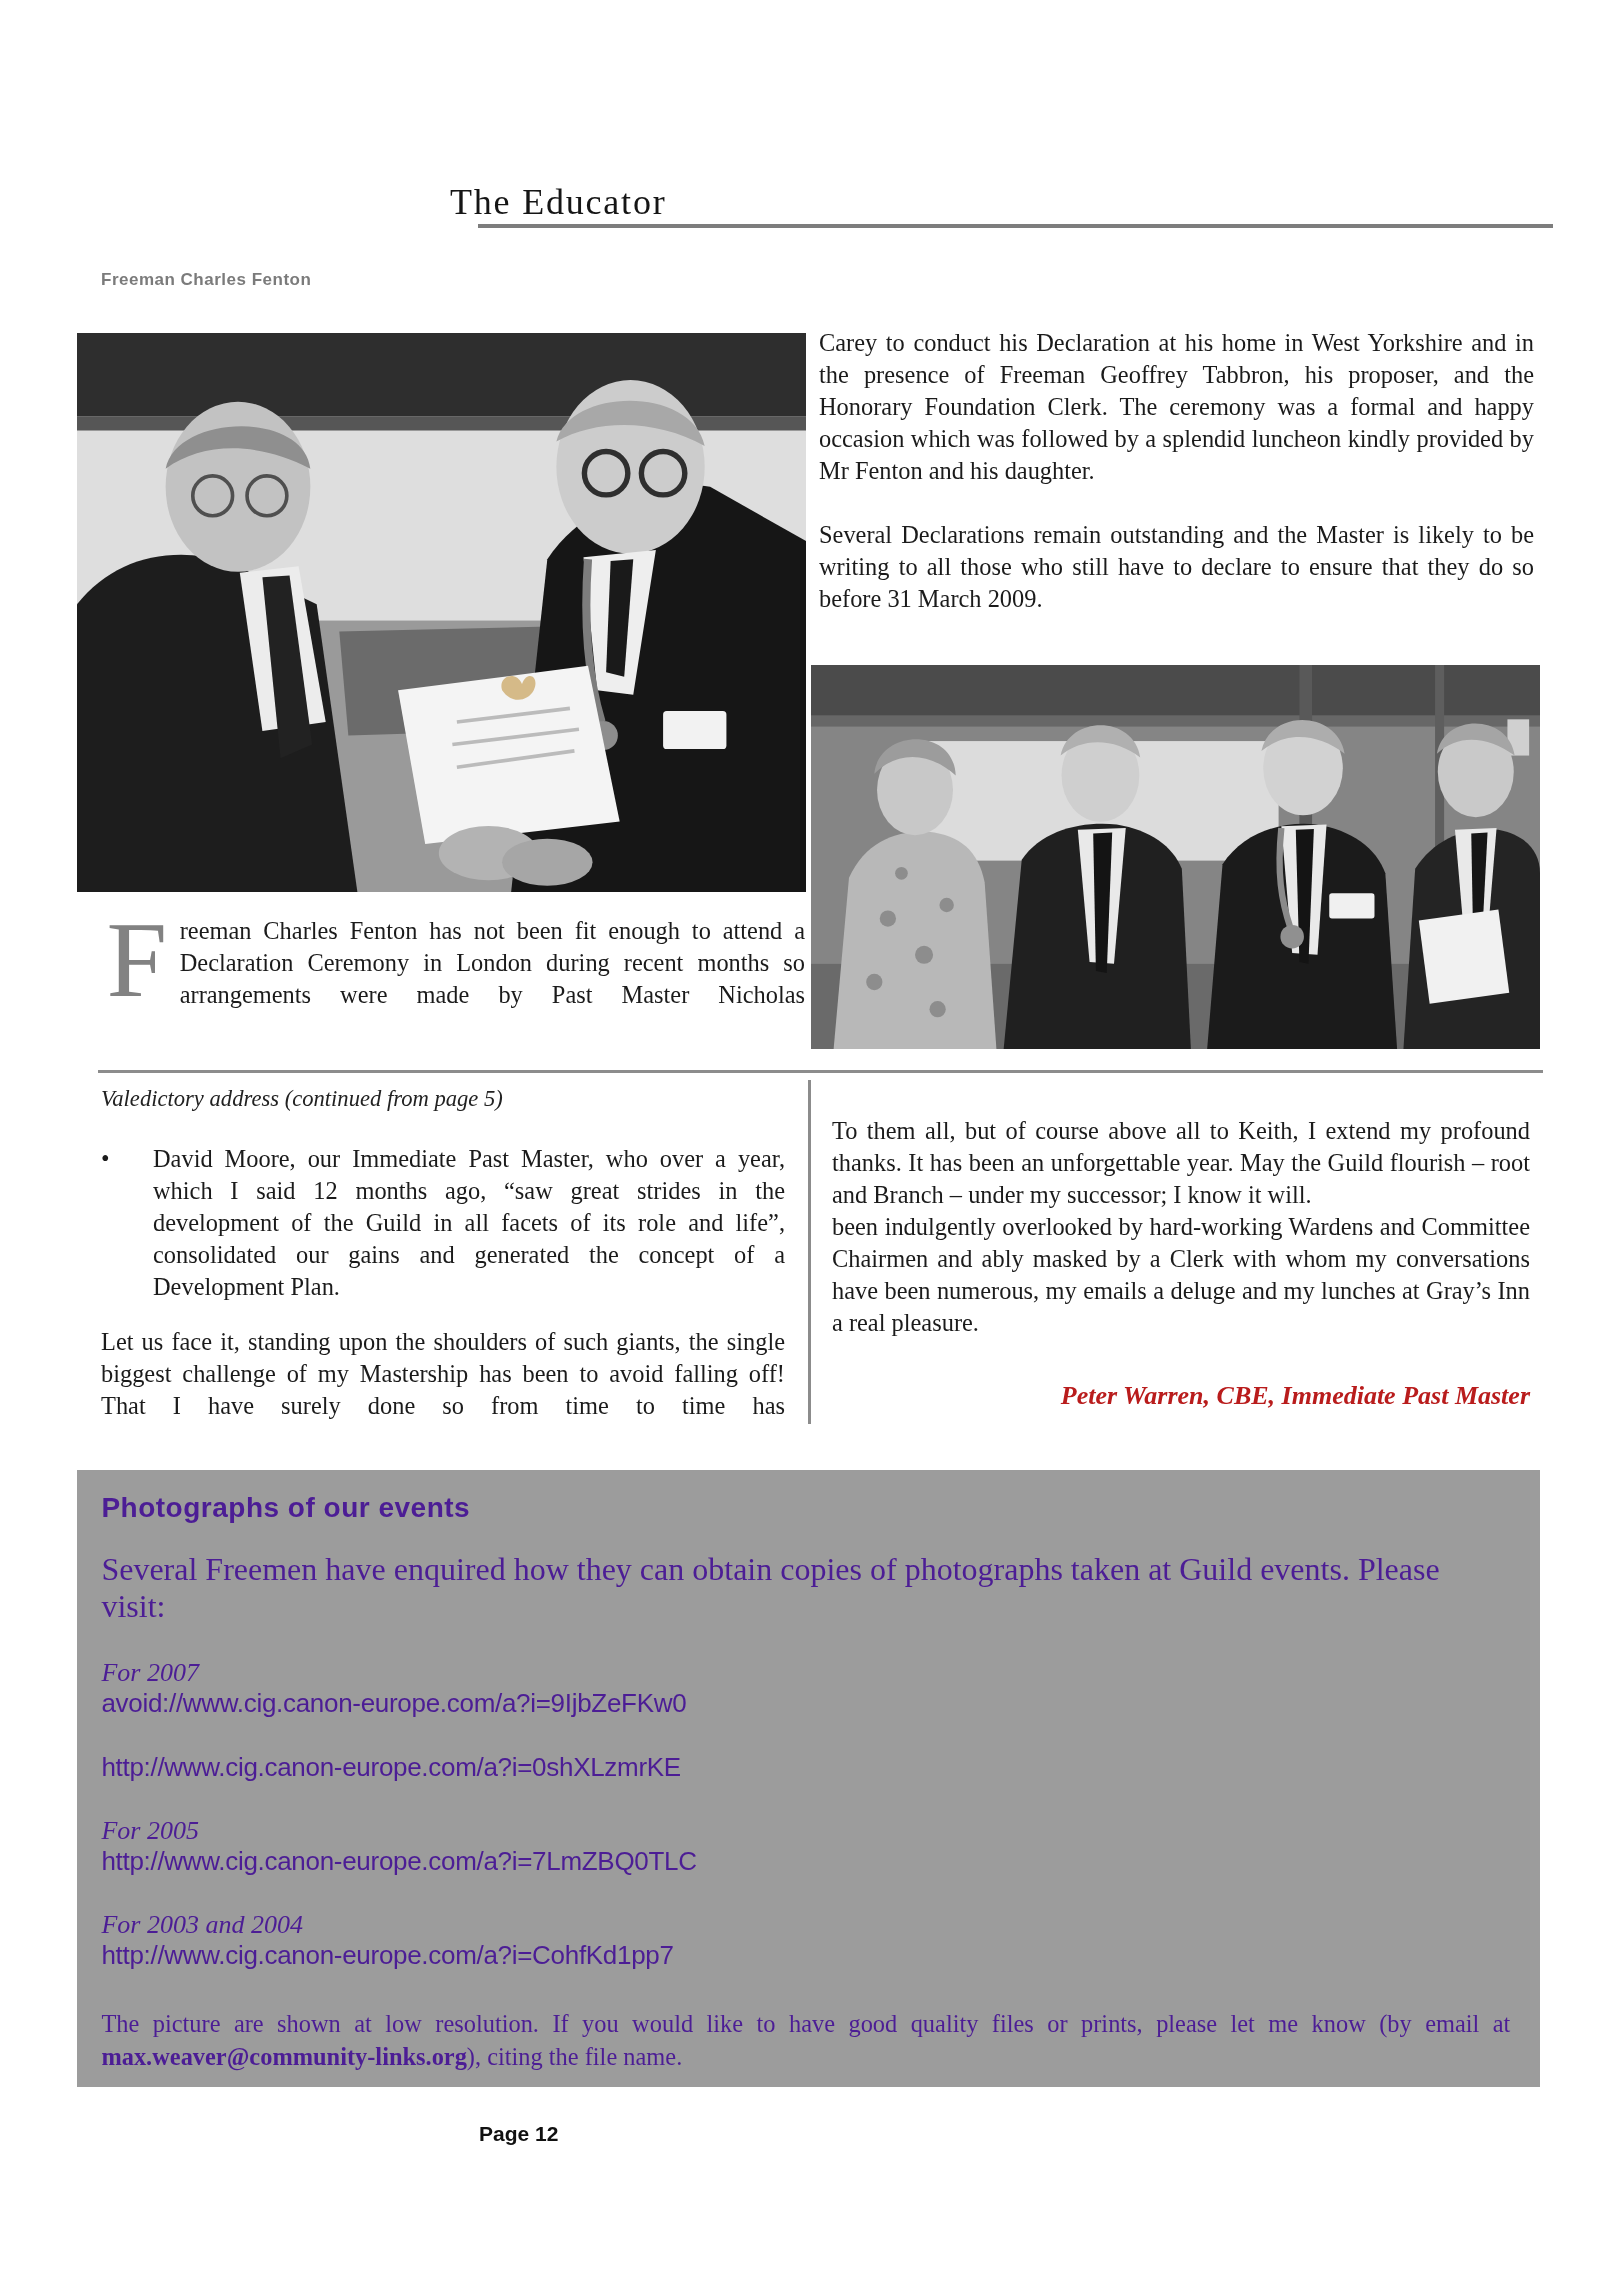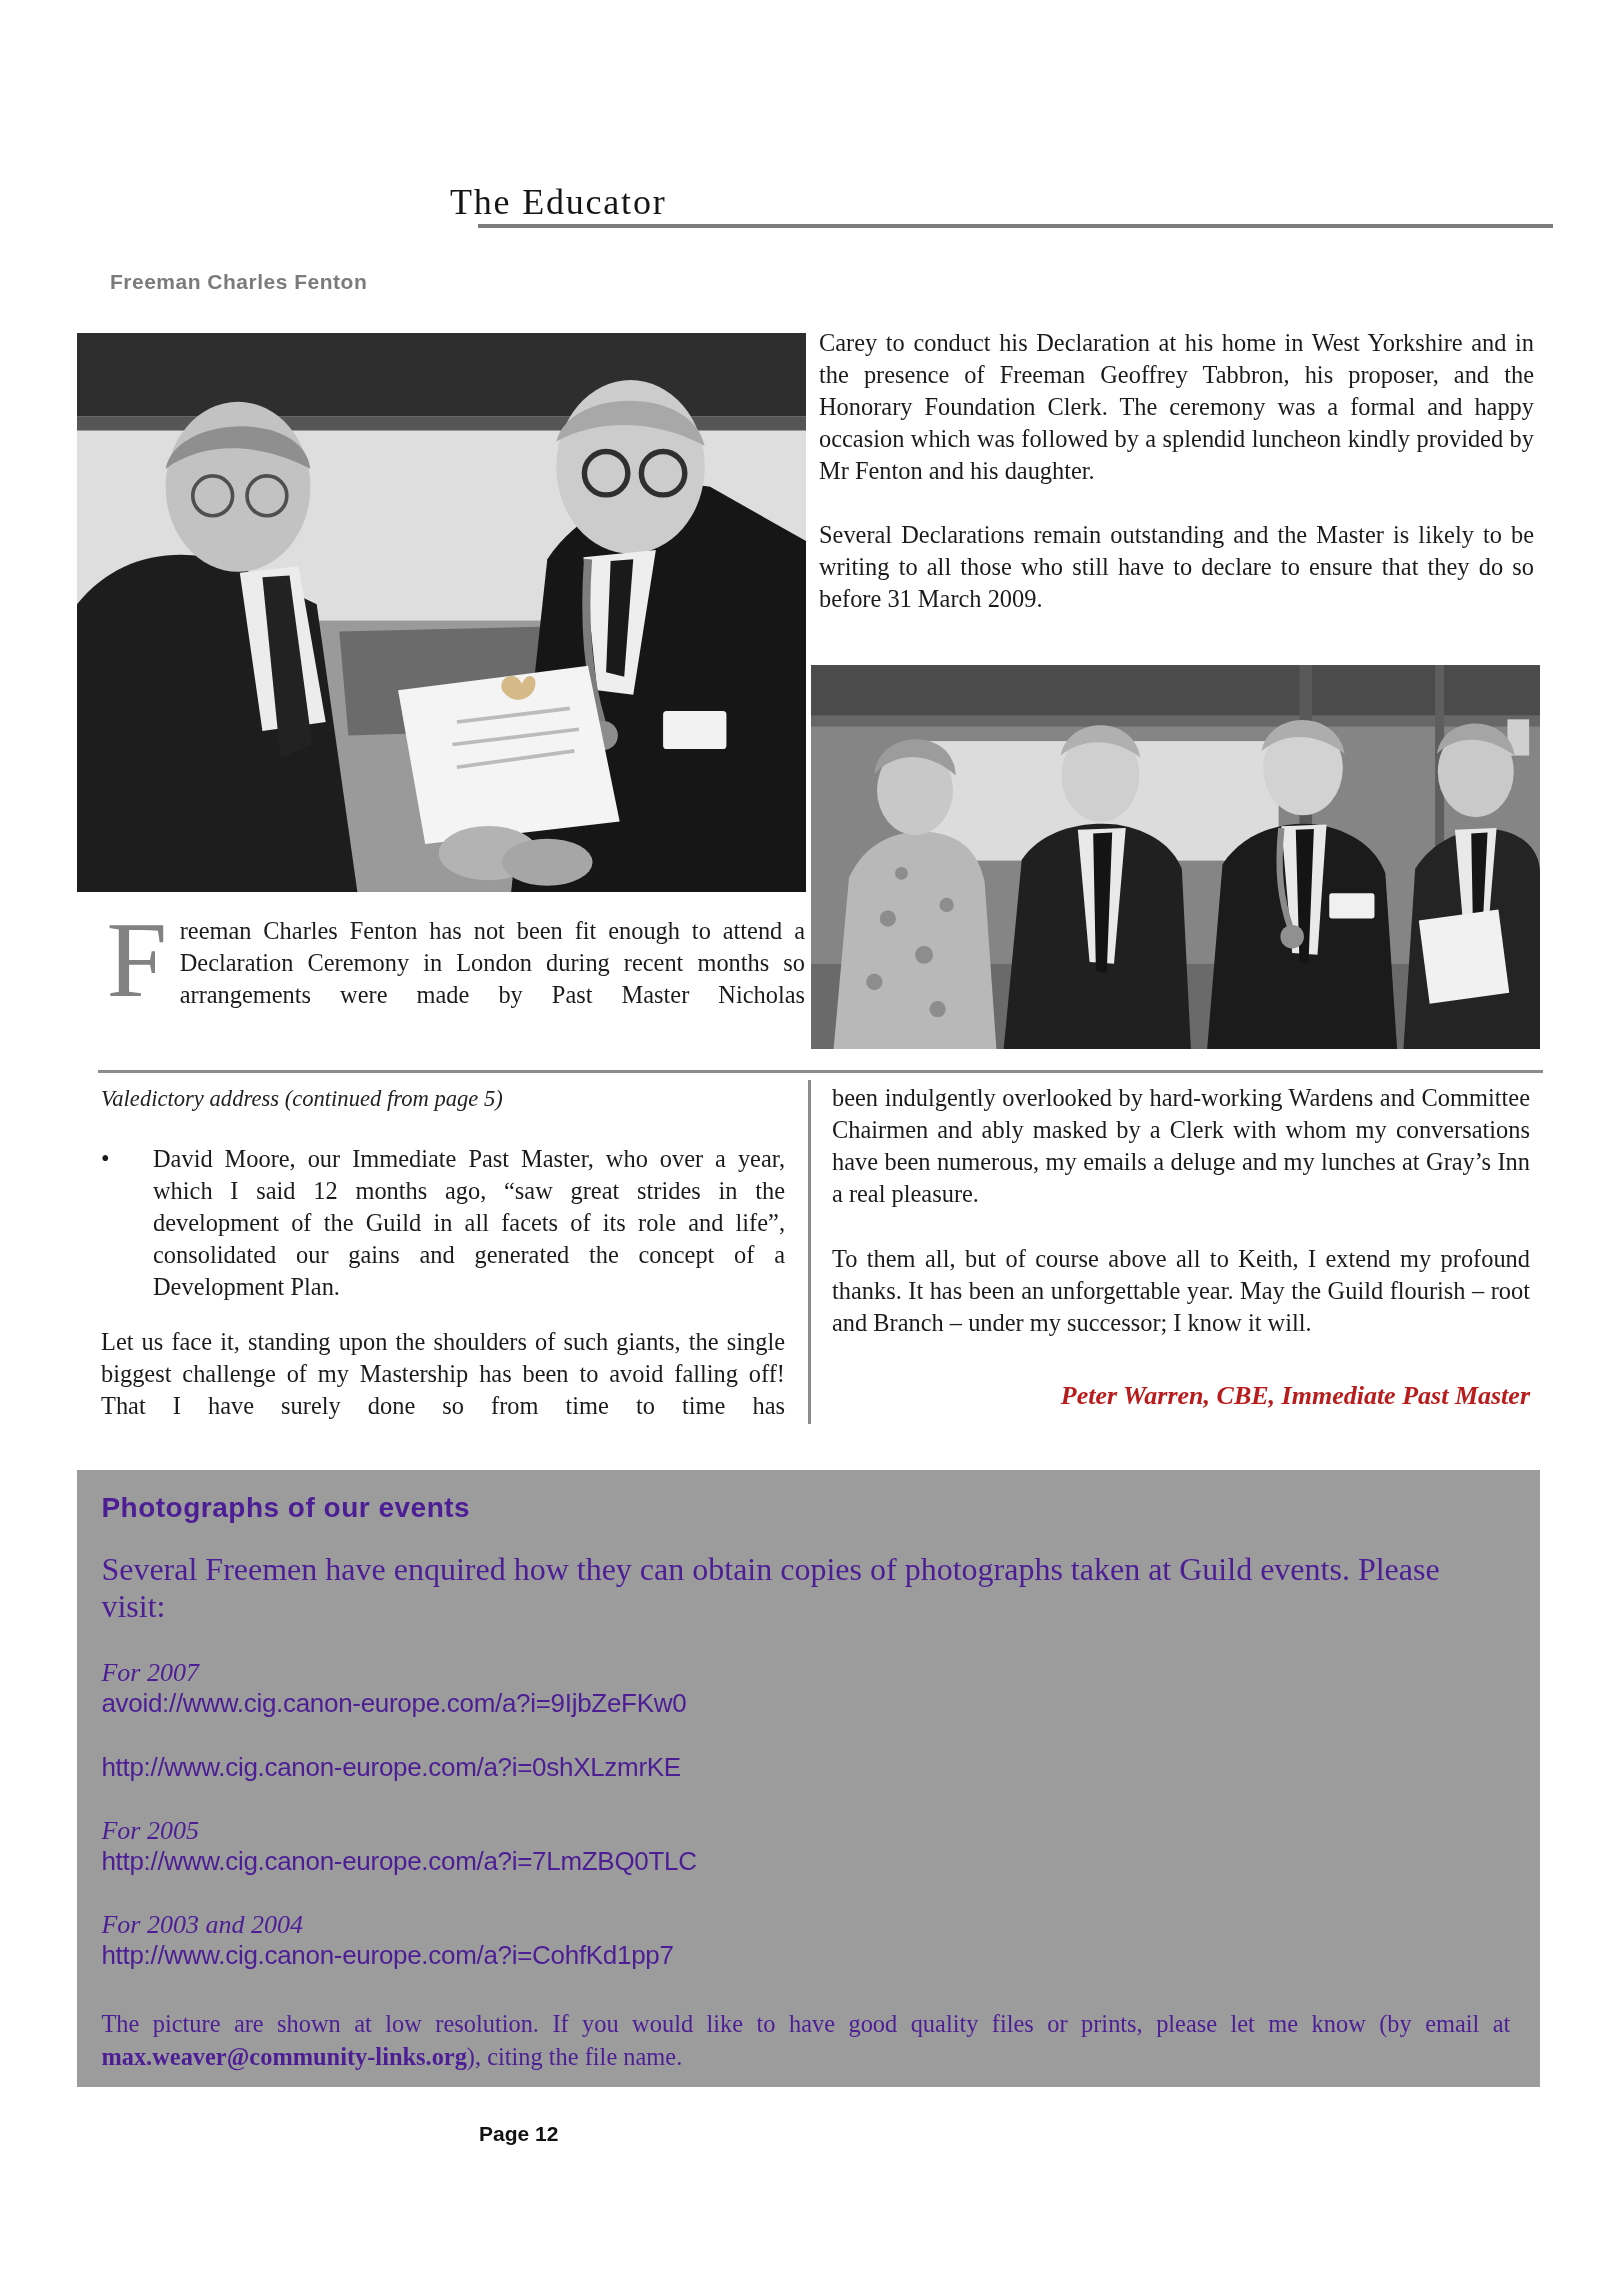--- a/index.html
+++ b/index.html
@@ -4,22 +4,22 @@
 <style>
   html,body{margin:0;padding:0;background:#ffffff;}
   .page{position:relative;width:1616px;height:2285px;background:#ffffff;overflow:hidden;
         font-family:"Liberation Serif",serif;color:#1b1b1b;}
 
   
   .header-title{position:absolute;left:450px;top:181px;font-size:36px;letter-spacing:1.8px;color:#151515;text-align:right;}
   .header-rule{position:absolute;left:478px;top:224px;width:1075px;height:3.6px;background:#7d7d7d;}
 
   
-  .article-heading{position:absolute;left:110px;top:270px;font-family:"Liberation Sans",sans-serif;
-        font-weight:bold;font-size:21px;letter-spacing:0.5px;color:#7b7b7b;}
+  .article-heading{position:absolute;left:101px;top:270px;font-family:"Liberation Sans",sans-serif;
+        font-weight:bold;font-size:17px;letter-spacing:0.5px;color:#7b7b7b;}
 
   
   .photo1{position:absolute;left:77px;top:333px;width:729px;height:559px;}
   .photo2{position:absolute;left:811px;top:665px;width:729px;height:384px;}
   .photo1 svg,.photo2 svg{display:block;width:100%;height:100%;}
 
   
   p{margin:0;}
   .bodytxt{font-size:24.4px;line-height:32px;text-align:justify;}
   .col-right-top{position:absolute;left:819px;top:327px;width:715px;}
@@ -168,22 +168,22 @@
   <div class="val-left">
     <div class="continued-note">Valedictory address (continued from page 5)</div>
     <div class="bullet-row">
       <span class="bullet-marker">•</span>
       <p class="bodytxt bullet-text">David Moore, our Immediate Past Master, who over a year, which I said 12 months ago, “saw great strides in the development of the Guild in all facets of its role and life”, consolidated our gains and generated the concept of a Development Plan.</p>
     </div>
     <p class="bodytxt left-p2">Let us face it, standing upon the shoulders of such giants, the single biggest challenge of my Mastership has been to avoid falling off! That I have surely done so from time to time has</p>
   </div>
 
   <div class="val-right">
+    <p class="bodytxt right-p2">To them all, but of course above all to Keith, I extend my profound thanks. It has been an unforgettable year. May the Guild flourish – root and Branch – under my successor; I know it will.</p>
     <p class="bodytxt">been indulgently overlooked by hard-working Wardens and Committee Chairmen and ably masked by a Clerk with whom my conversations have been numerous, my emails a deluge and my lunches at Gray’s Inn a real pleasure.</p>
-    <p class="bodytxt right-p2">To them all, but of course above all to Keith, I extend my profound thanks. It has been an unforgettable year. May the Guild flourish – root and Branch – under my successor; I know it will.</p>
     <div class="signature">Peter Warren, CBE, Immediate Past Master</div>
   </div>
 
   <div class="photos-box">
     <div class="box-heading">Photographs of our events</div>
     <p class="box-intro">Several Freemen have enquired how they can obtain copies of photographs taken at Guild events. Please visit:</p>
 
     <div class="link-group">
       <div class="link-label">For 2007</div>
       <div class="link-url">avoid://www.cig.canon-europe.com/a?i=9IjbZeFKw0</div>

